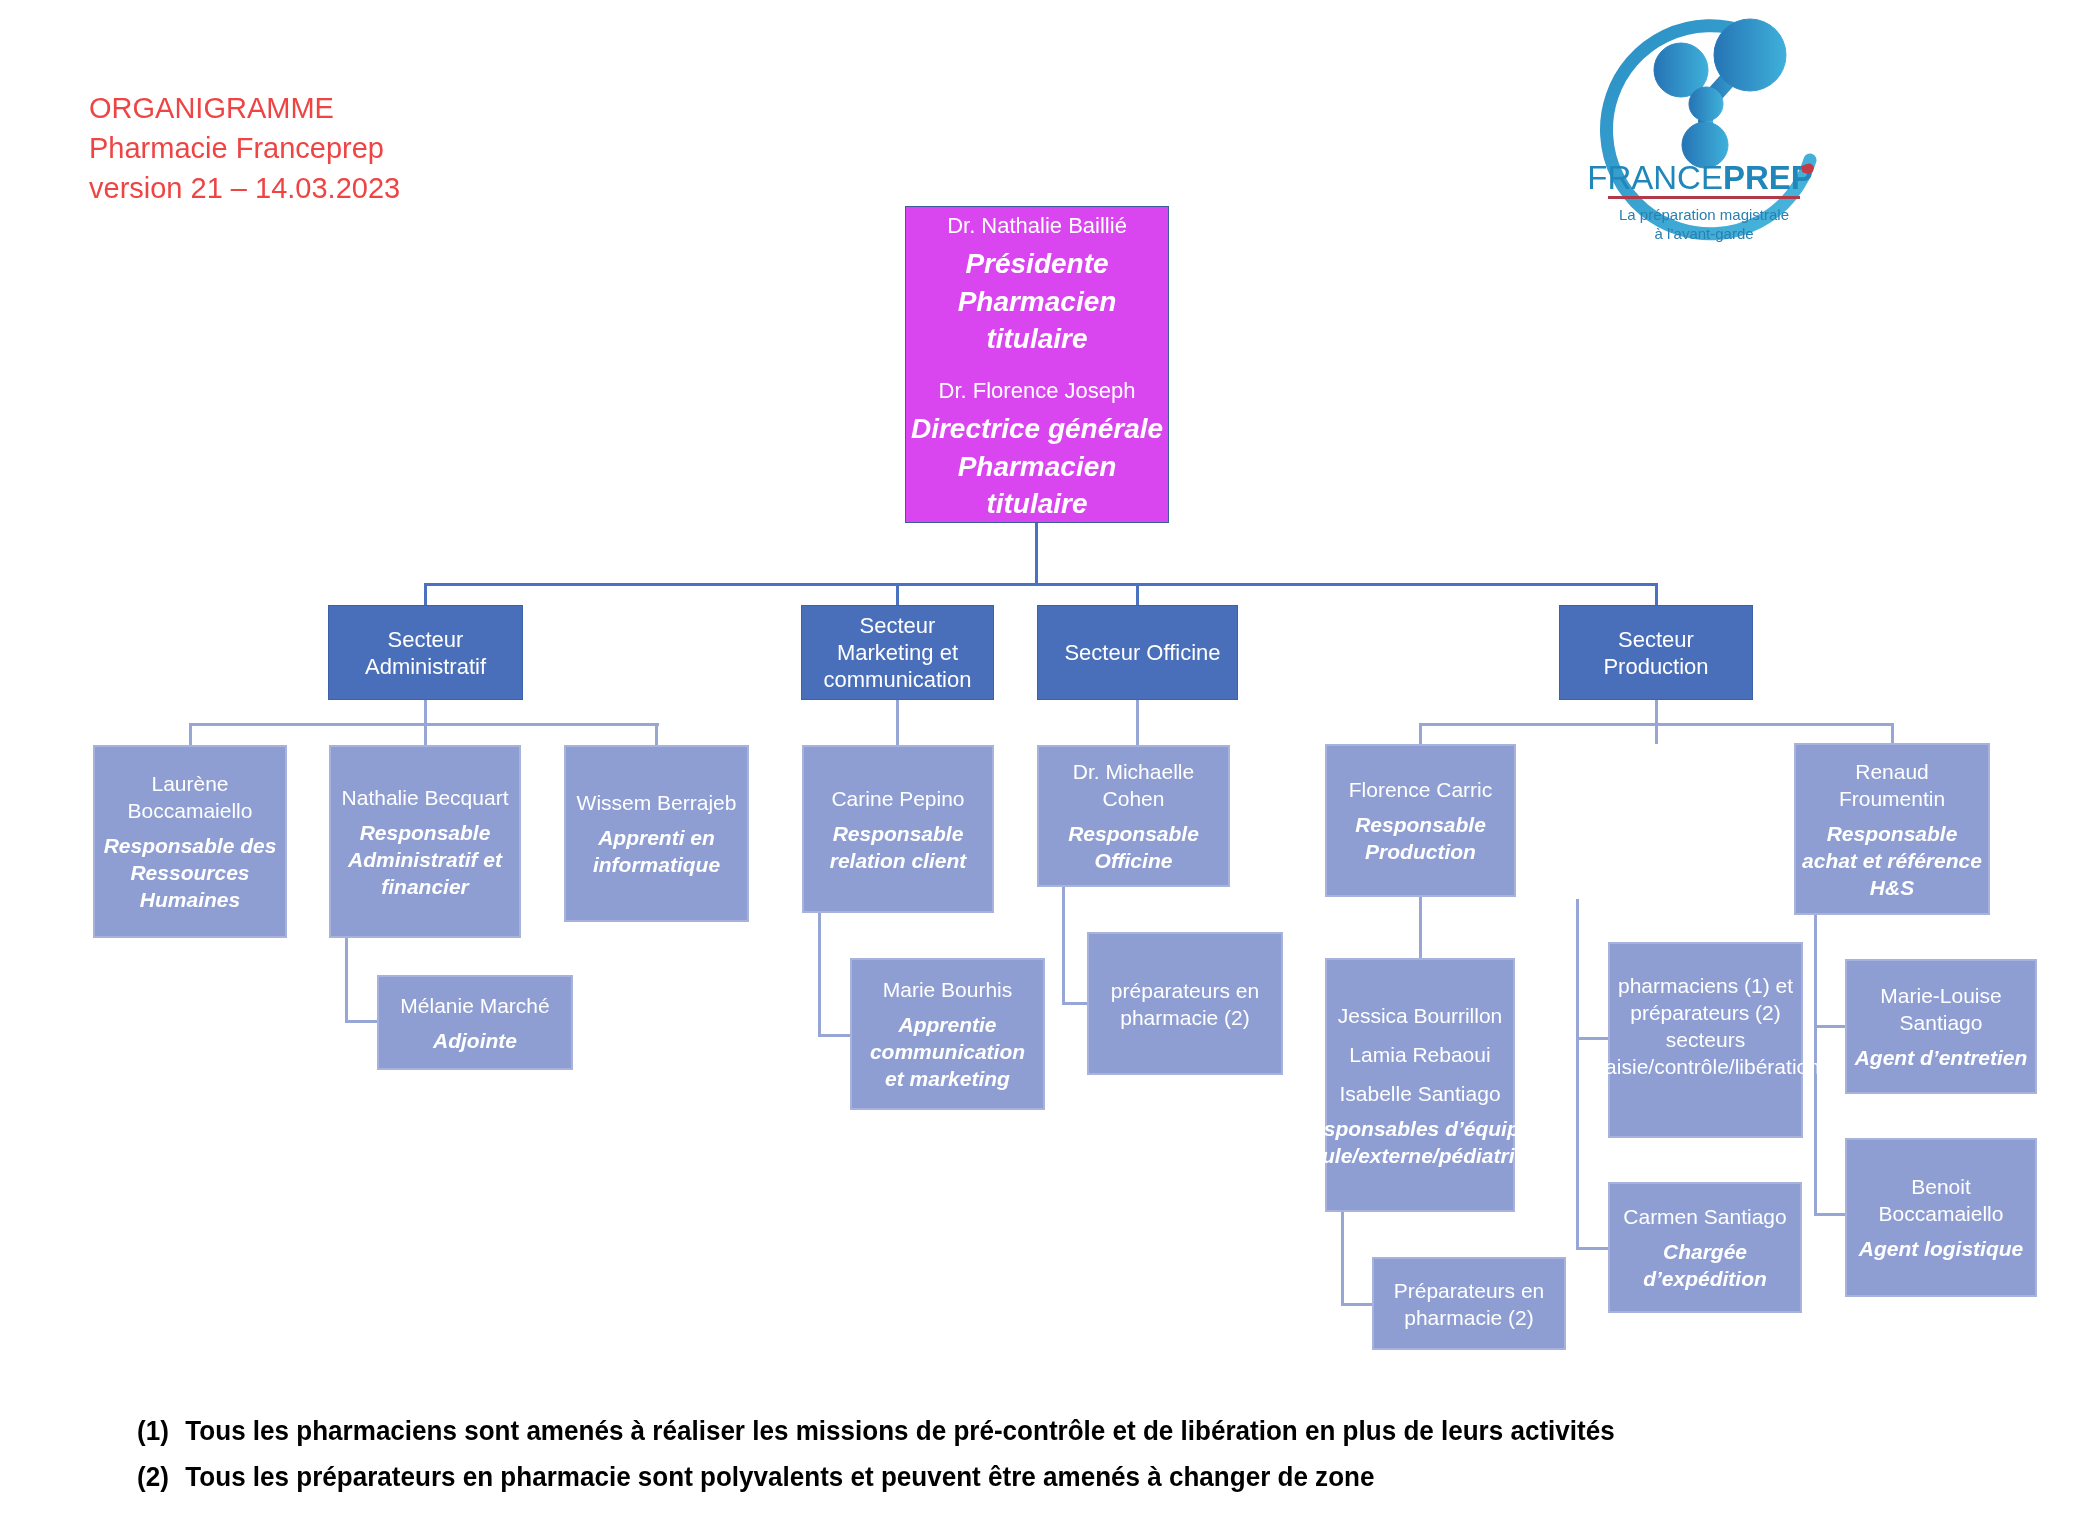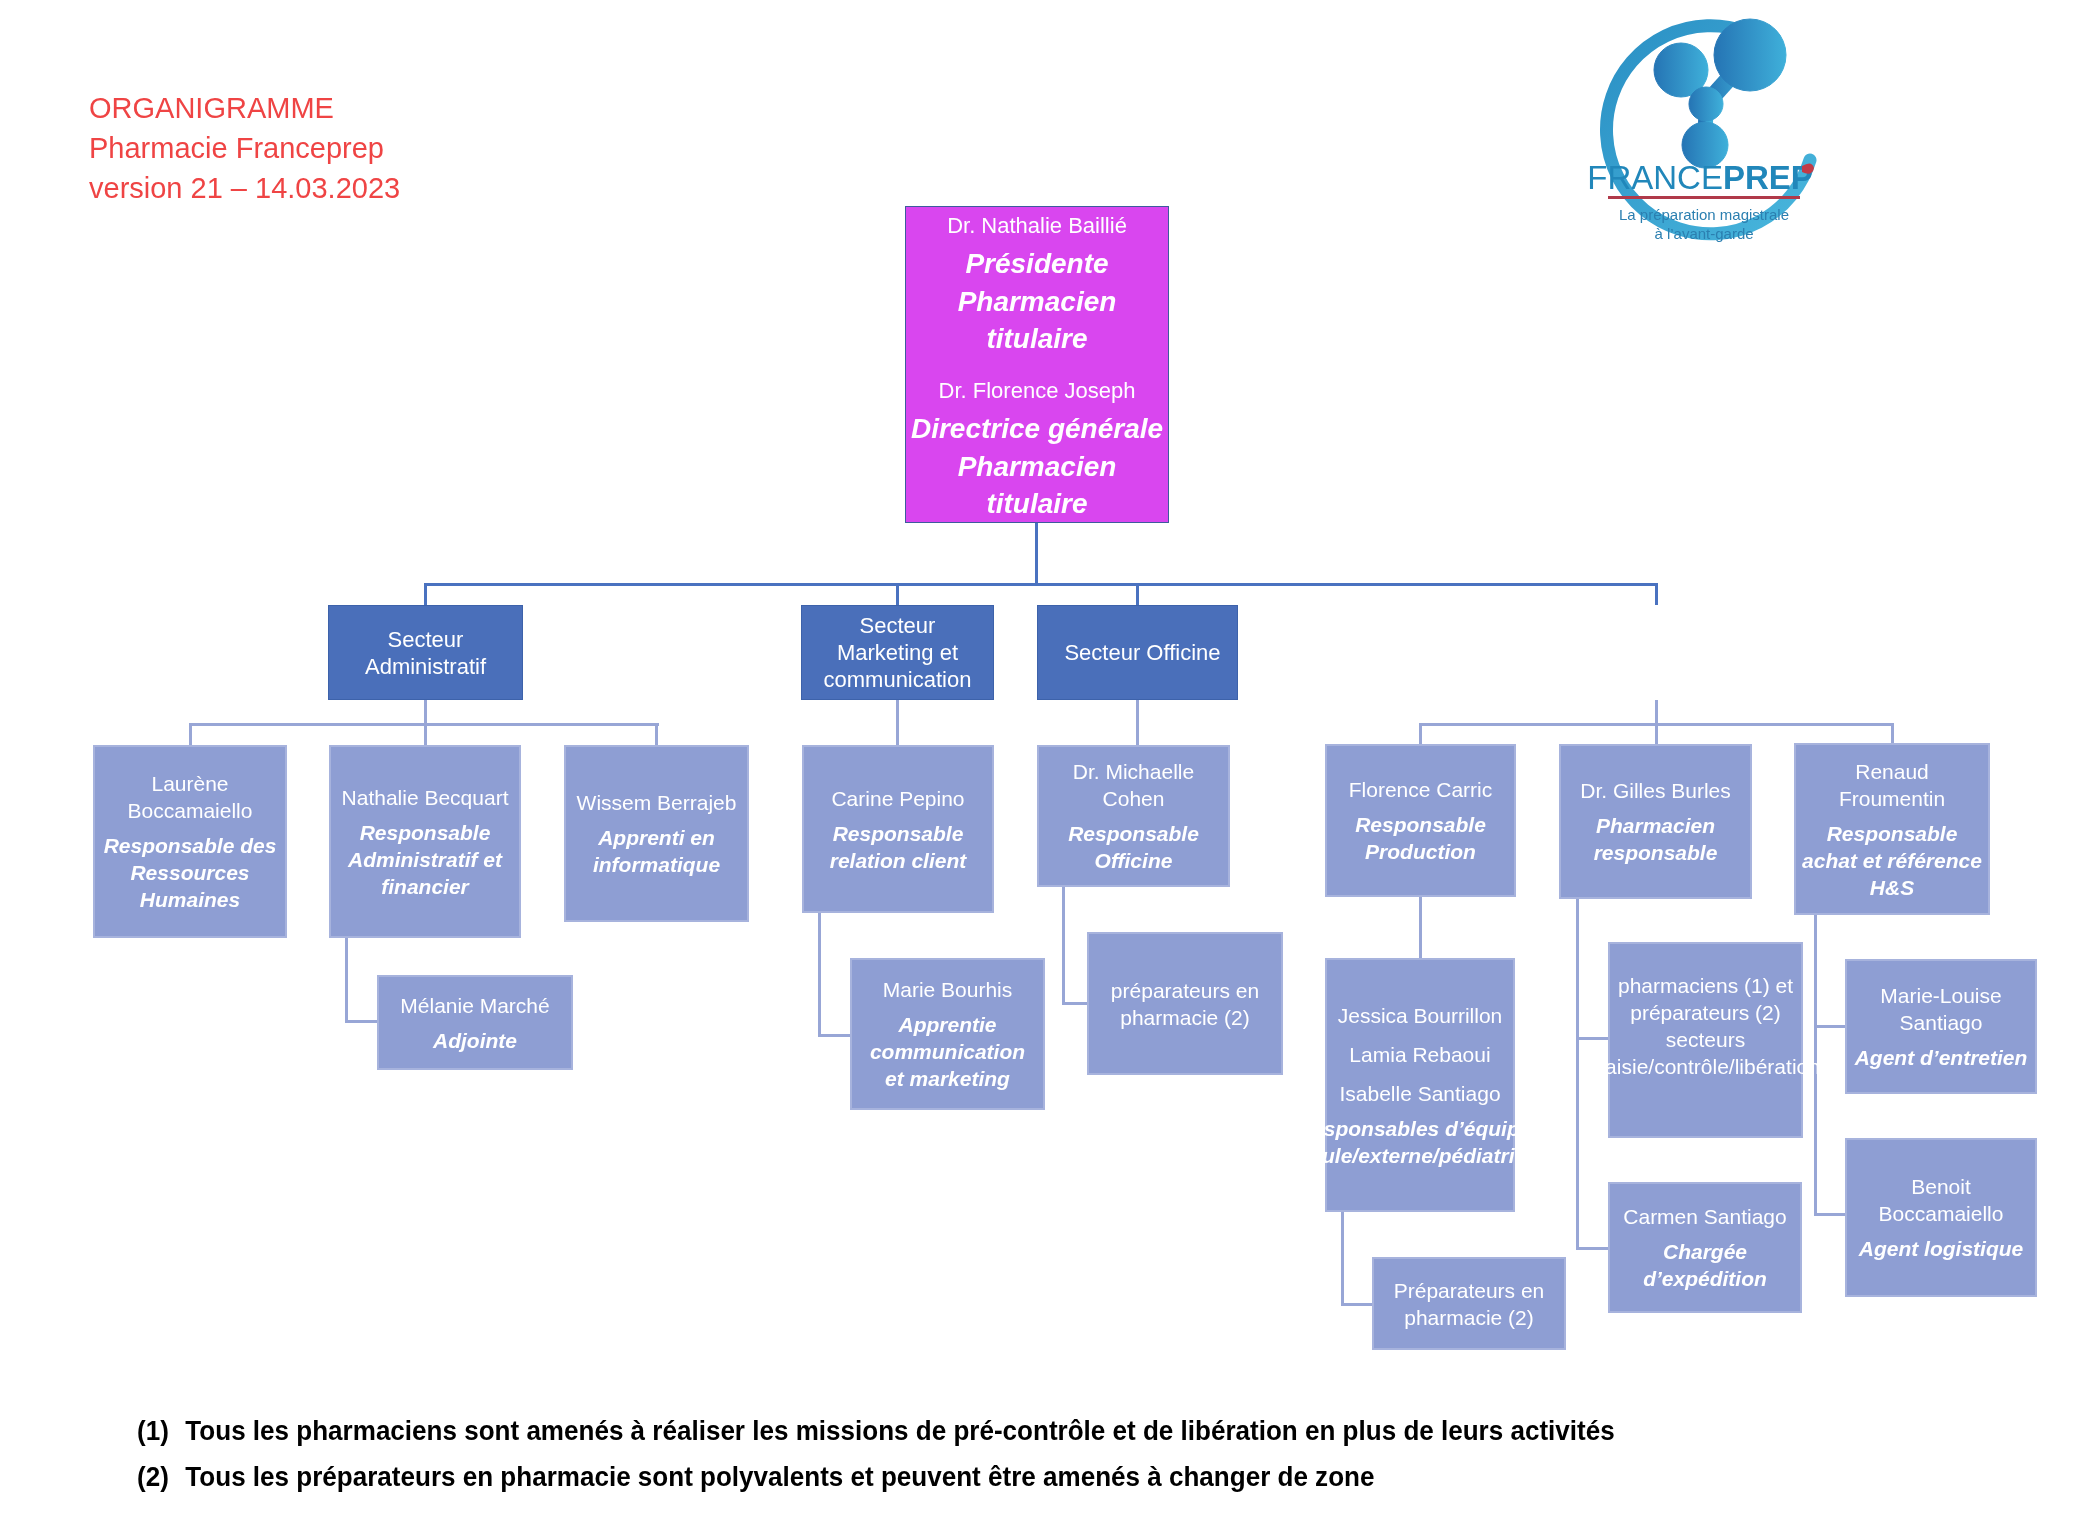--- a/index.html
+++ b/index.html
@@ -121,20 +121,23 @@
 
   <div class="bx dark" style="left:328px;top:605px;width:195px;height:95px;">
     <div class="sec-label" style="width:150px;">Secteur Administratif</div>
   </div>
   <div class="bx dark" style="left:801px;top:605px;width:193px;height:95px;">
     <div class="sec-label" style="width:152px;">Secteur Marketing et communication</div>
   </div>
   <div class="bx dark" style="left:1037px;top:605px;width:201px;height:95px;padding-left:10px;">
     <div class="sec-label">Secteur Officine</div>
   </div>
+  <div class="bx dark" style="left:1559px;top:605px;width:194px;height:95px;">
+    <div class="sec-label" style="width:120px;">Secteur Production</div>
+  </div>
 
   <div class="bx light" style="left:93px;top:745px;width:194px;height:193px;padding:4px 8px;">
     <div class="nm">Laurène Boccamaiello</div>
     <div class="rl">Responsable des Ressources Humaines</div>
   </div>
   <div class="bx light" style="left:329px;top:745px;width:192px;height:193px;padding:4px 8px;">
     <div class="nm">Nathalie Becquart</div>
     <div class="rl">Responsable Administratif et financier</div>
   </div>
   <div class="bx light" style="left:564px;top:745px;width:185px;height:177px;padding:4px 8px;">
@@ -159,24 +162,20 @@
     <div class="nm">Dr. Michaelle Cohen</div>
     <div class="rl">Responsable Officine</div>
   </div>
   <div class="bx light" style="left:1087px;top:932px;width:196px;height:143px;padding:4px 8px;">
     <div class="nm">préparateurs en pharmacie (2)</div>
   </div>
 
   <div class="bx light" style="left:1325px;top:744px;width:191px;height:153px;padding:4px 0;">
     <div class="nm">Florence Carric</div>
     <div class="rl">Responsable Production</div>
-  </div>
-  <div class="bx light" style="left:1559px;top:744px;width:193px;height:155px;padding:4px 8px;">
-    <div class="nm">Dr. Gilles Burles</div>
-    <div class="rl">Pharmacien responsable</div>
   </div>
   <div class="bx light" style="left:1794px;top:743px;width:196px;height:172px;padding:4px 6px;">
     <div class="nm" style="width:140px;">Renaud Froumentin</div>
     <div class="rl">Responsable achat et référence H&amp;S</div>
   </div>
 
   <div class="bx light" style="left:1325px;top:958px;width:190px;height:254px;padding:4px 8px;">
     <div class="nm" style="margin-bottom:12px;">Jessica Bourrillon</div>
     <div class="nm" style="margin-bottom:12px;">Lamia Rebaoui</div>
     <div class="nm">Isabelle Santiago</div>

